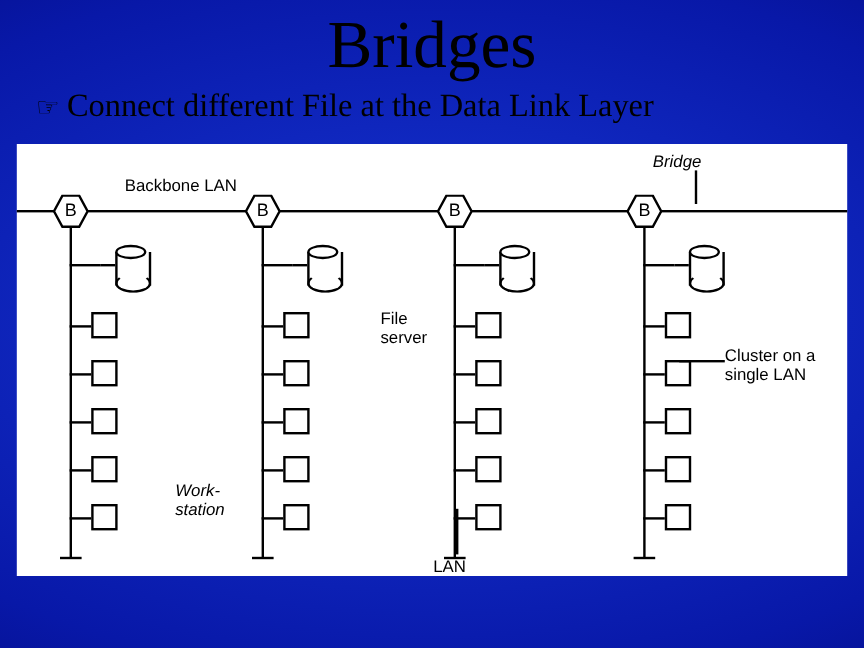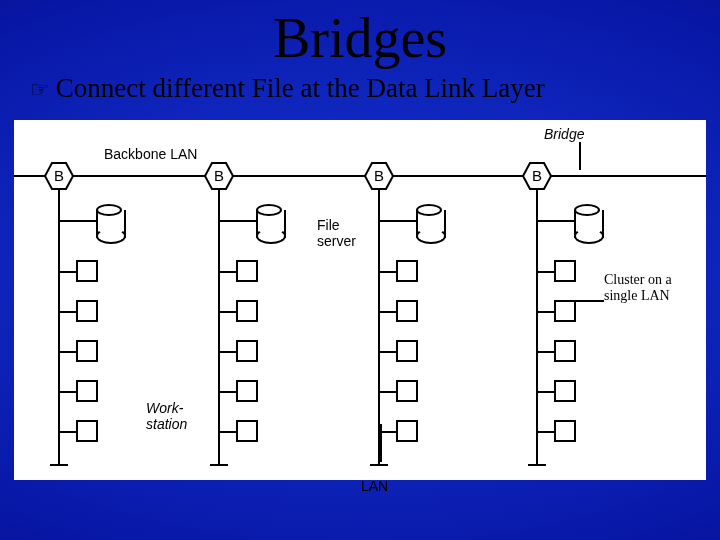--- a/index.html
+++ b/index.html
@@ -54,22 +54,22 @@
     background: #000;
   }
   .label { position: absolute; white-space: nowrap; }
   .lbl-backbone { top: 26px; left: 90px; }
   .lbl-bridge   { top: 6px;  left: 530px; font-style: italic; }
   .lbl-bridge-line {
     position:absolute; top:22px; left:565px; width:2px; height:28px; background:#000;
   }
   .lbl-file     { top: 97px; left: 303px; }
   .lbl-work     { top: 280px; left: 132px; }
-  .lbl-cluster  { top: 152px; left: 590px; width:100px;font-family:Liberation Serif, serif; }
-  .lbl-lan      { top: 358px; left: 347px; }
+  .lbl-cluster  { top: 168px; left: 590px; width:100px; }
+  .lbl-lan      { top: 344px; left: 347px; }
   
   .cluster-lead {
     position:absolute; top:180px; left:552px; width:38px; height:2px; background:#000;
   }
   
   .group {
     position: absolute;
     top: 42px;
     width: 140px;
   }
@@ -161,21 +161,21 @@
     <span class="hand">☞</span><span>Connect different File at the </span><span class="italic">Data Link Layer</span>
   </div>
 </div>
 
 <div class="diagram-wrap">
   <div class="backbone"></div>
 
   <div class="label lbl-backbone">Backbone LAN</div>
   <div class="label lbl-bridge">Bridge</div>
   <div class="lbl-bridge-line"></div>
-  <div class="label lbl-file" style="white-space:pre;">File
+  <div class="label lbl-file" style="white-space:pre;margin-top:40px;">File
 server</div>
   <div class="label lbl-work" style="white-space:pre;font-style:italic;">Work-
 station</div>
   <div class="label lbl-cluster" style="white-space:pre-line;">Cluster on a
 single LAN</div>
   <div class="cluster-lead"></div>
   <div class="label lbl-lan">LAN</div>
   <div class="lan-vert"></div>
 
   <div class="group g1">

